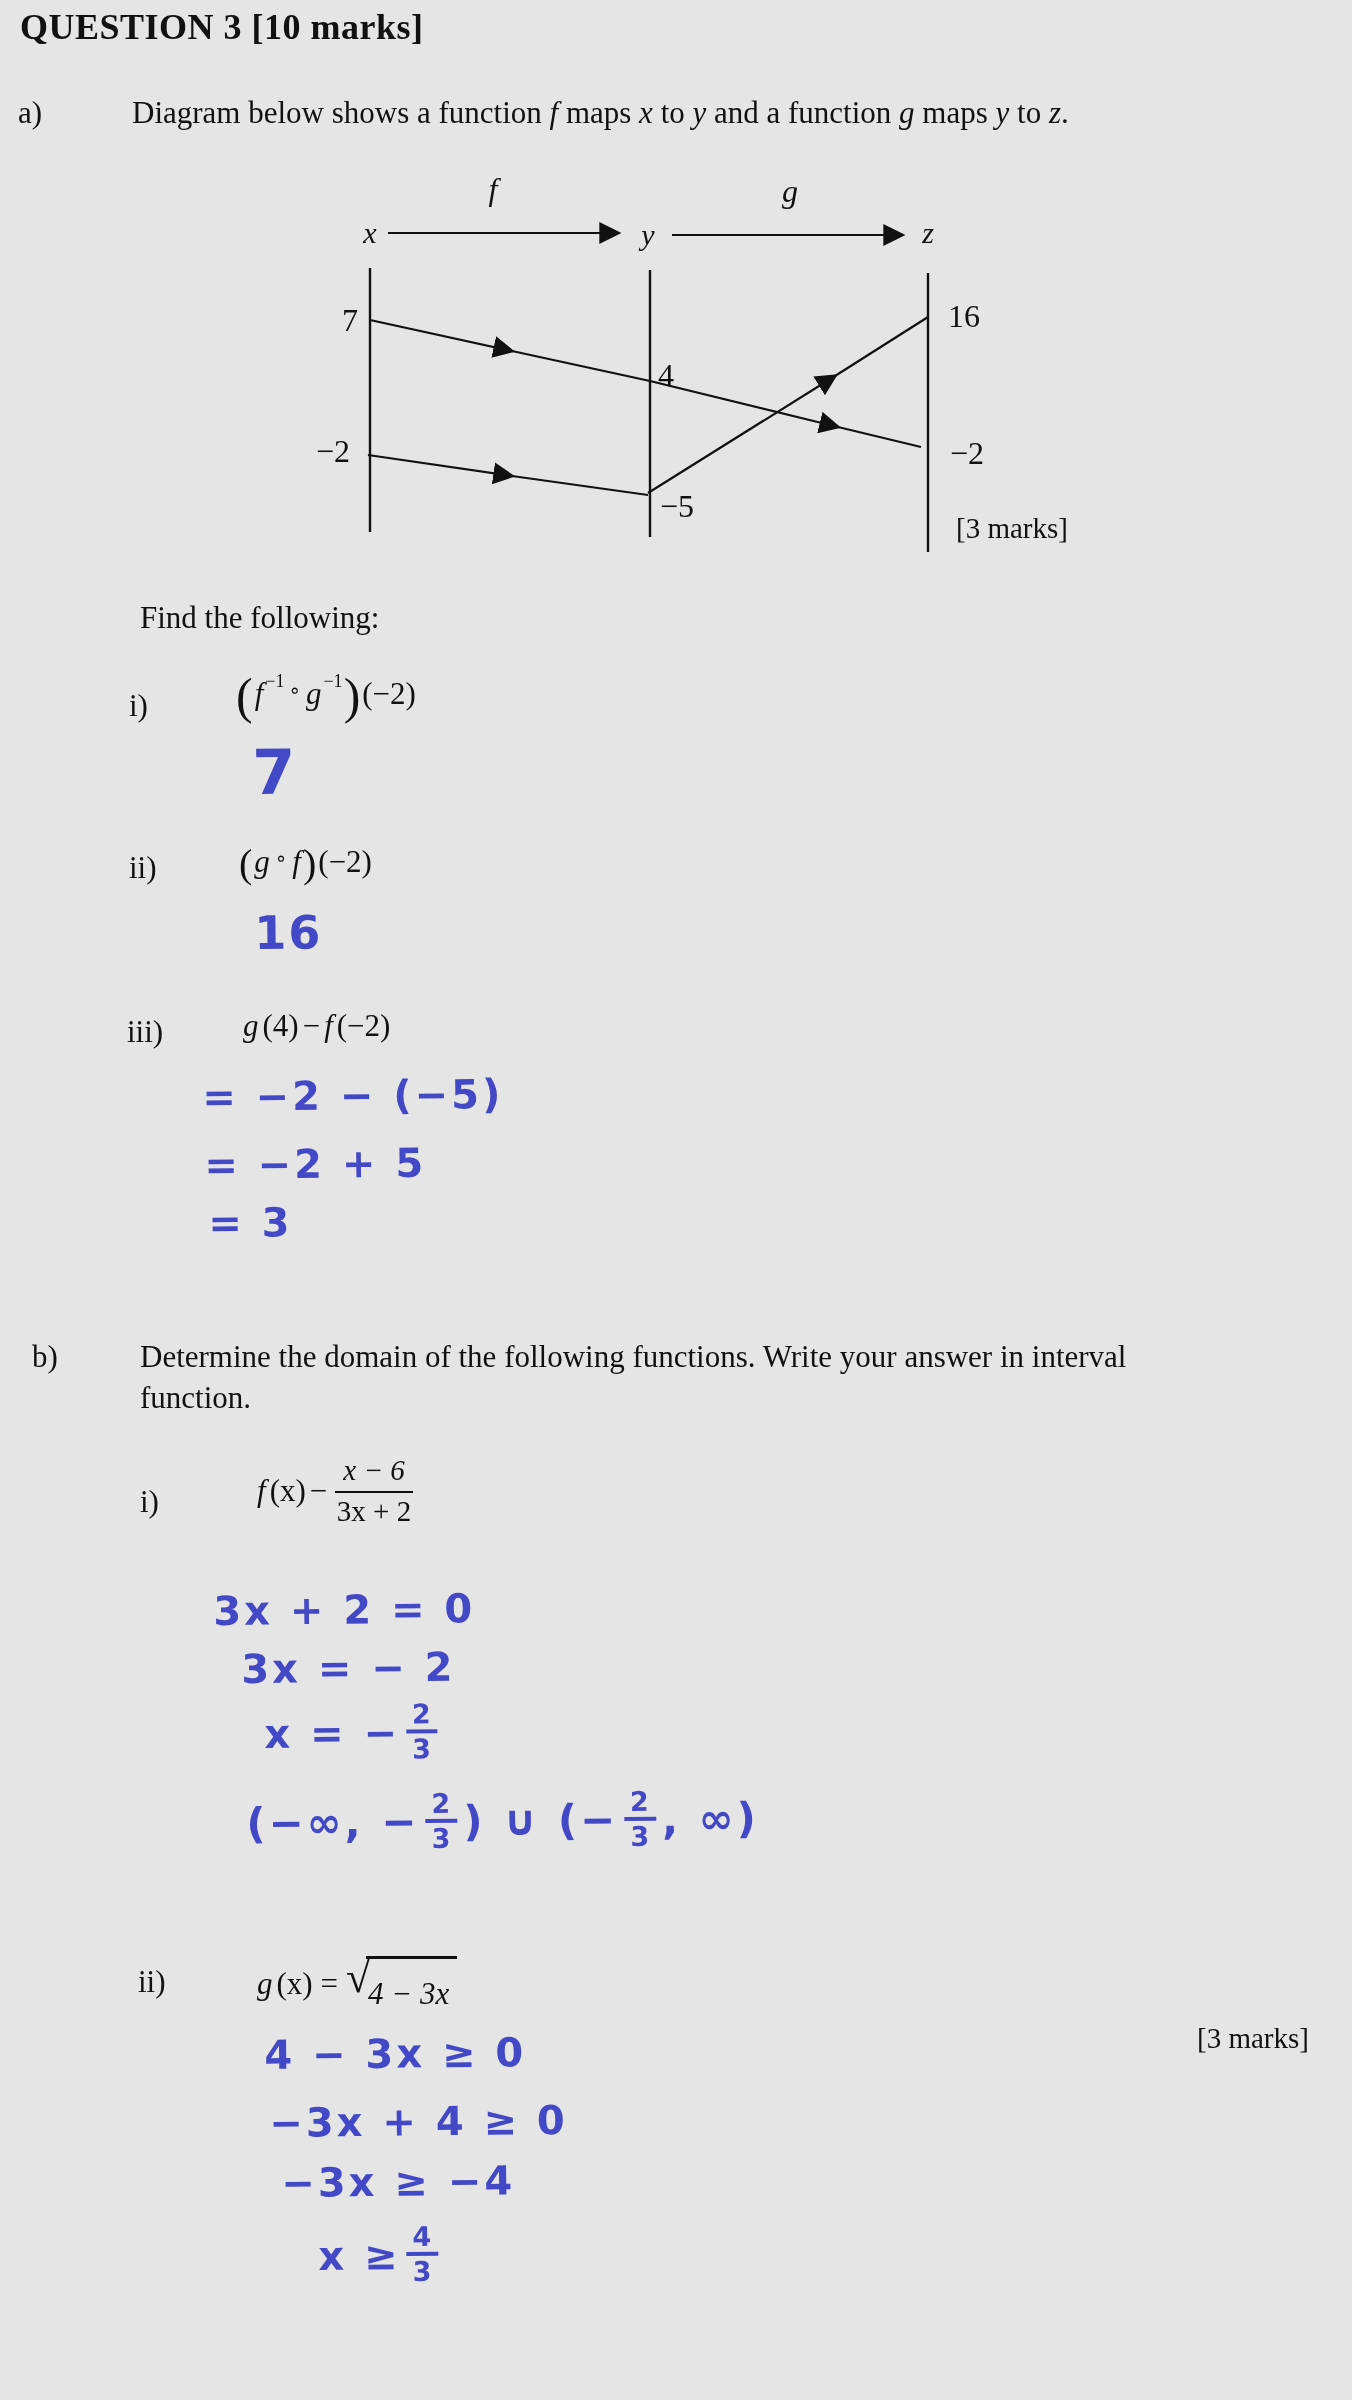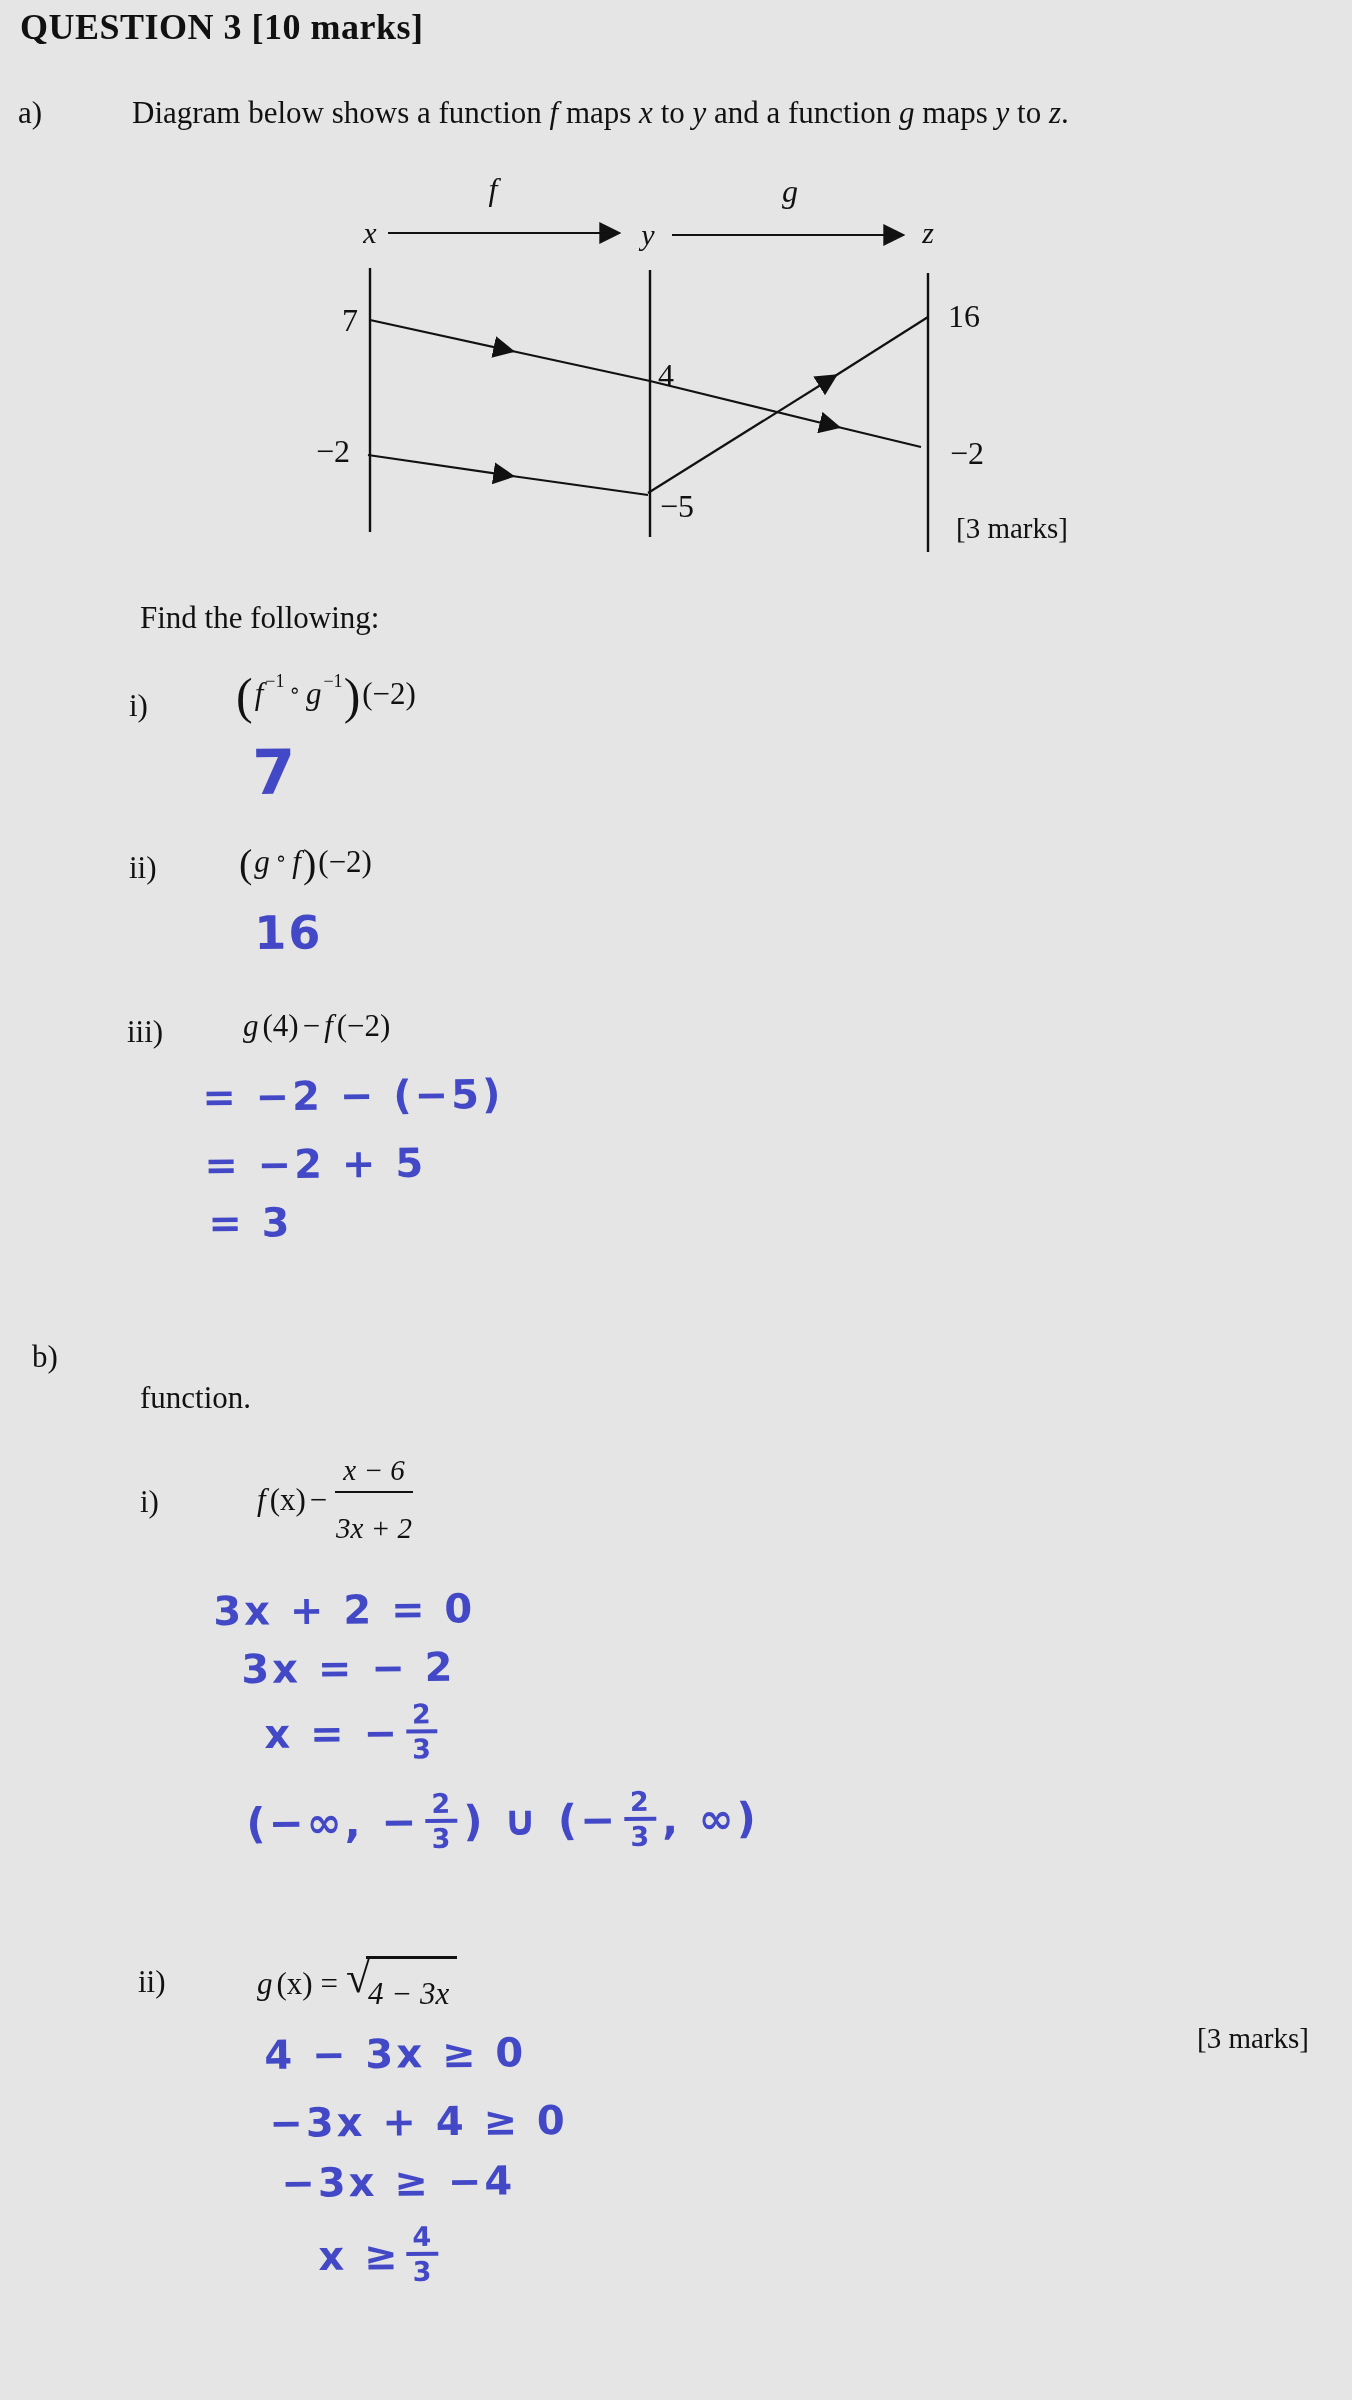--- a/index.html
+++ b/index.html
@@ -14,21 +14,21 @@
   .mexpr{font-size:31px;white-space:nowrap;display:inline-flex;align-items:center;}
   .mi{font-style:italic;margin:0 2px;}
   .mr{margin:0 2px;}
   .sup{font-size:18px;position:relative;top:-13px;margin:0 1px 0 0;}
   .comp{font-size:20px;position:relative;top:-4px;margin:0 3px;}
   .bigp{font-size:50px;font-weight:400;line-height:0;position:relative;top:2px;}
   .medp{font-size:40px;font-weight:400;line-height:0;position:relative;top:2px;}
   .pfrac{display:inline-flex;flex-direction:column;align-items:center;text-align:center;
          font-size:29px;line-height:1.1;margin-left:6px;vertical-align:middle;}
   .pfrac .fn{border-bottom:2px solid #111;padding:0 8px 4px 8px;font-style:italic;}
-  .pfrac .fd{padding-top:20px;font-style:italic;}
+  .pfrac .fd{padding-top:3px;}
   .radwrap{display:inline-flex;align-items:flex-start;margin-left:6px;}
   .rad{font-size:44px;line-height:1;font-weight:400;}
   .radicand{border-top:3px solid #111;padding:17px 8px 0 2px;font-style:italic;margin-left:-4px;
             font-size:31px;}
   .marks{font-size:29px;}
   
   .hw{font-family:"DejaVu Sans",sans-serif;font-weight:bold;color:#4349c6;
       letter-spacing:3px;transform:rotate(-0.6deg);transform-origin:left top;white-space:nowrap;}
   .hw-line{font-size:40px;}
   .hwflex{display:inline-flex;align-items:center;}
@@ -118,20 +118,21 @@
     <span class="mr">(4)</span>
     <span class="mr">−</span>
     <span class="mi">f</span>
     <span class="mr">(−2)</span>
   </div>
   <div class="abs hw hw-line" style="left:202px;top:1074px;">= −2 − (−5)</div>
   <div class="abs hw hw-line" style="left:204px;top:1142px;">= −2 + 5</div>
   <div class="abs hw hw-line" style="left:208px;top:1200px;">= 3</div>
 
   <div class="abs body-txt" style="left:32px;top:1336px;">b)</div>
+  <div class="abs body-txt" style="left:140px;top:1336px;">Determine the domain of the following functions. Write your answer in interval</div>
   <div class="abs body-txt" style="left:140px;top:1377px;">function.</div>
 
   <div class="abs num-col" style="left:140px;top:1484px;">i)</div>
   <div class="abs mexpr" style="left:255px;top:1455px;">
     <span class="mi">f</span>
     <span class="mr">(x)</span>
     <span class="mr">−</span>
     <span class="pfrac">
       <span class="fn">x − 6</span>
       <span class="fd">3x + 2</span>

